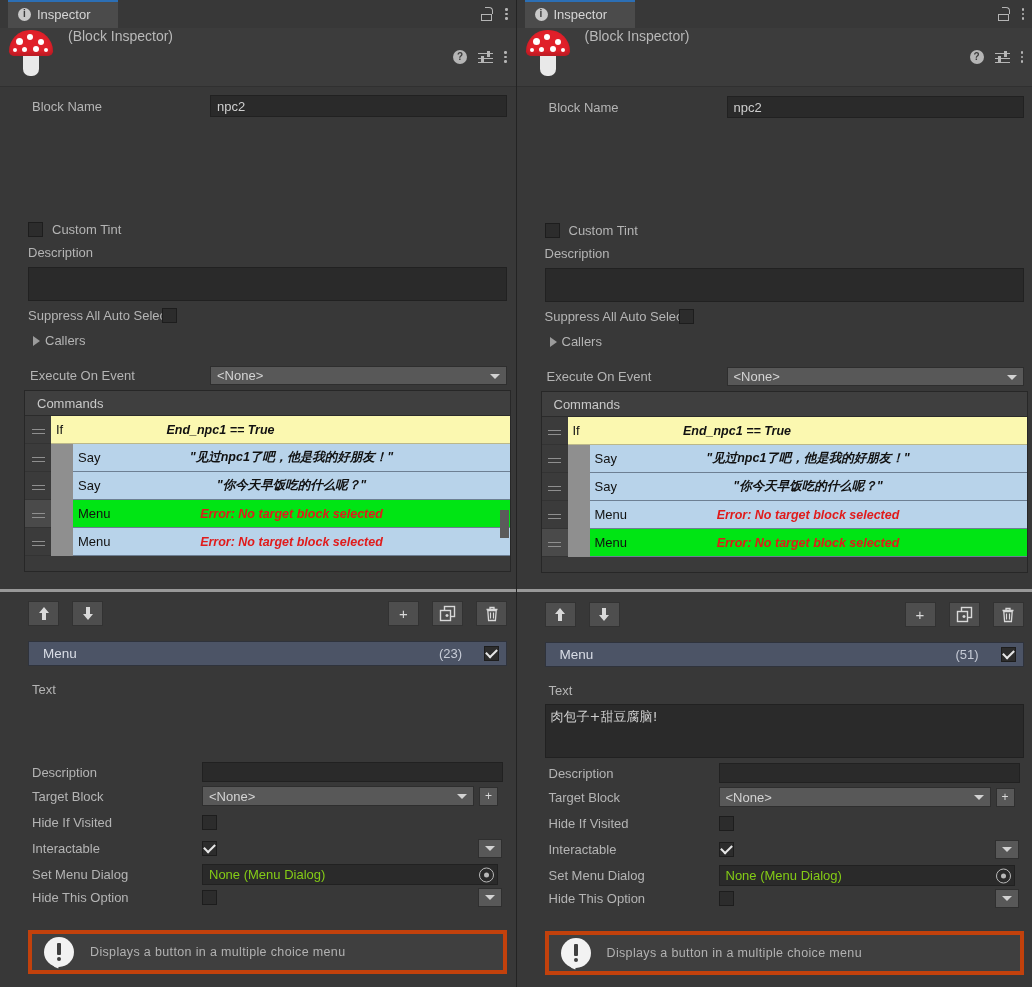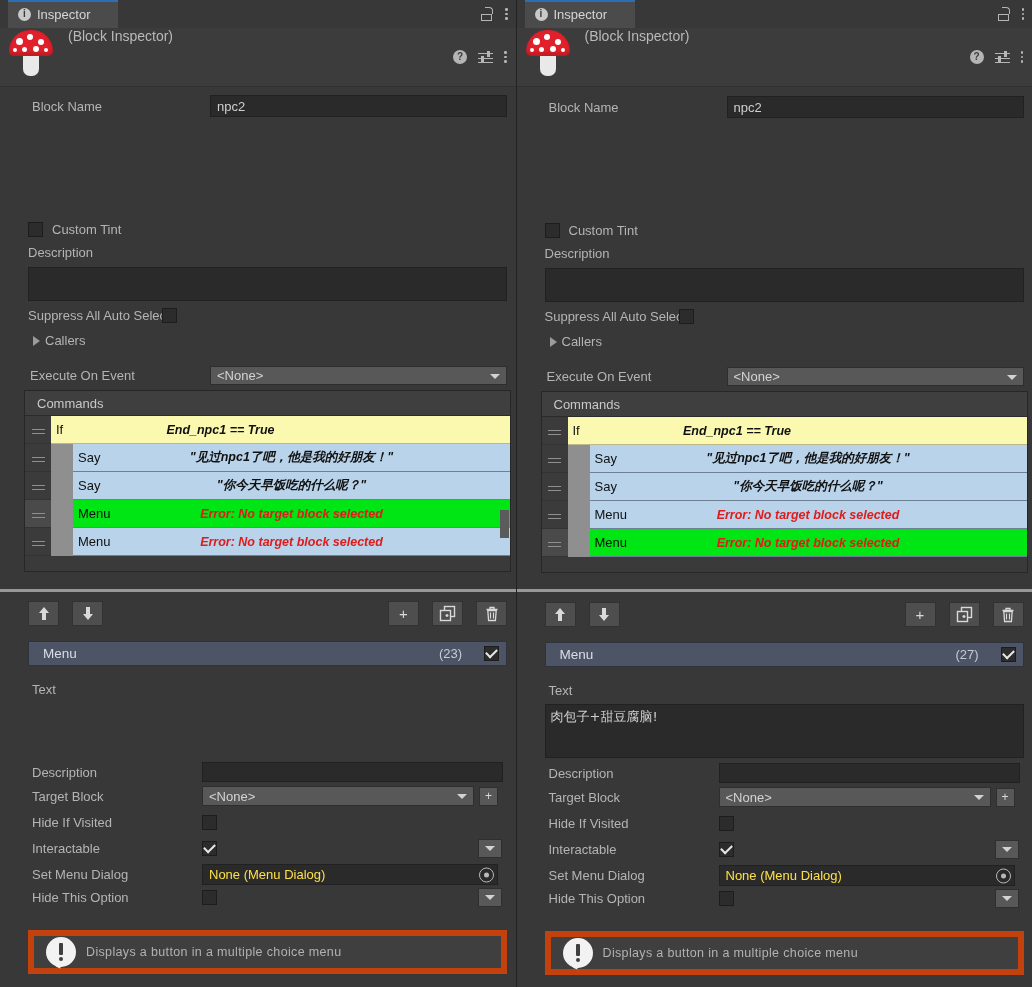--- a/index.html
+++ b/index.html
@@ -98,29 +98,29 @@
   .splitter::after{content:"";position:absolute;left:0;right:0;top:2px;height:3px;background:#999999;}
 
   
   .bottombody{position:relative;flex:1 1 auto;background:#383838;overflow:hidden;}
   .btn{background:#585858;border:1px solid #2f2f2f;box-sizing:border-box;display:flex;align-items:center;
       justify-content:center;}
   .btn.flat{background:#4e4e4e;border:1px solid #323232;}
   .cmdhead{background:#4c5466;border:1px solid #2f333c;box-sizing:border-box;display:flex;align-items:center;
       position:relative;padding-left:14px;color:#d9dde6;font-size:13.5px;}
   .cmdhead .count{position:absolute;right:44px;color:#c6cbd6;font-size:13px;}
-  .objfield{background:#2a2a2a;border:1px solid #212121;box-sizing:border-box;color:#fde047;font-size:13px;
+  .objfield{background:#2a2a2a;border:1px solid #212121;box-sizing:border-box;color:#84cc16;font-size:13px;
       display:flex;align-items:center;padding:0 6px;position:relative;}
   .objfield .picker{position:absolute;right:3px;top:50%;transform:translateY(-50%);width:15px;height:15px;
       border-radius:50%;border:1.5px solid #b9b9b9;display:flex;align-items:center;justify-content:center;box-sizing:border-box;}
   .objfield .picker i{width:5px;height:5px;border-radius:50%;background:#b9b9b9;display:block;}
   .dropbtn{background:#585858;border:1px solid #2f2f2f;box-sizing:border-box;display:flex;align-items:center;justify-content:center;}
   .dropbtn .caret{width:0;height:0;border-left:5px solid transparent;border-right:5px solid transparent;border-top:5px solid #d2d2d2;}
-  .helpbox{position:absolute;background:#3f3f3f;border:6px solid #c2410c;box-sizing:border-box;display:flex;
-      align-items:center;gap:10px;padding-left:12px;}
+  .helpbox{position:absolute;background:#3f3f3f;border:4px solid #c2410c;box-sizing:border-box;display:flex;
+      align-items:center;gap:16px;padding-left:12px;}
   .helpbox .bubble{position:relative;width:30px;height:30px;flex:0 0 auto;}
   .helpbox .bubble .circ{position:absolute;left:0;top:0;width:30px;height:30px;border-radius:50%;background:#f2f2f2;}
   .helpbox .bubble .tail{position:absolute;left:6px;top:22px;width:9px;height:9px;background:#f2f2f2;
       border-radius:0 0 0 9px;transform:rotate(8deg);}
   .helpbox .bubble .bang{position:absolute;left:13px;top:6px;width:4px;height:12px;background:#3f3f3f;border-radius:1px;}
   .helpbox .bubble .dot{position:absolute;left:13px;top:20px;width:4px;height:4px;background:#3f3f3f;border-radius:50%;}
   .helpbox .htxt{color:#b2b2b2;font-size:12.5px;letter-spacing:.35px;}
 
   .watermark{position:absolute;right:8px;bottom:6px;font-size:25px;color:#d8d8d8;opacity:.78;
       font-family:"DejaVu Sans","Liberation Sans",sans-serif;white-space:nowrap;pointer-events:none;}
@@ -528,21 +528,21 @@
       <div class="btn flat" style="position:absolute;left:476px;top:8px;width:31px;height:25px;">
         <svg width="14" height="16" viewBox="0 0 14 16">
           <path d="M1.5 3.5 h11 M5 3.5 v-2 h4 v2" stroke="#d9d9d9" stroke-width="1.3" fill="none"></path>
           <path d="M2.8 4.5 h8.4 l-.8 10 h-6.8 Z" fill="none" stroke="#d9d9d9" stroke-width="1.3"></path>
           <path d="M5.5 6.5 v6 M8.5 6.5 v6" stroke="#d9d9d9" stroke-width="1.2"></path>
         </svg>
       </div>
 
       <div class="cmdhead" style="position:absolute;left:28px;top:48px;width:479px;height:25px;">
         <span>Menu</span>
-        <span class="count">(27)</span>
+        <span class="count">(51)</span>
         <span class="cbox on" style="position:absolute;right:7px;"></span>
       </div>
 
       <span class="lbl" style="position:absolute;left:32px;top:89px;">Text</span>
       <span class="txtarea cjk" style="position:absolute;left:28px;top:110px;width:479px;height:54px;">肉包子+甜豆腐脑!</span>
 
       <div class="row" style="position:absolute;left:0;top:169px;">
         <span class="lbl" style="margin-left:32px;width:170px;">Description</span>
         <span class="txtfield" style="width:301px;height:20px;"></span>
       </div>

